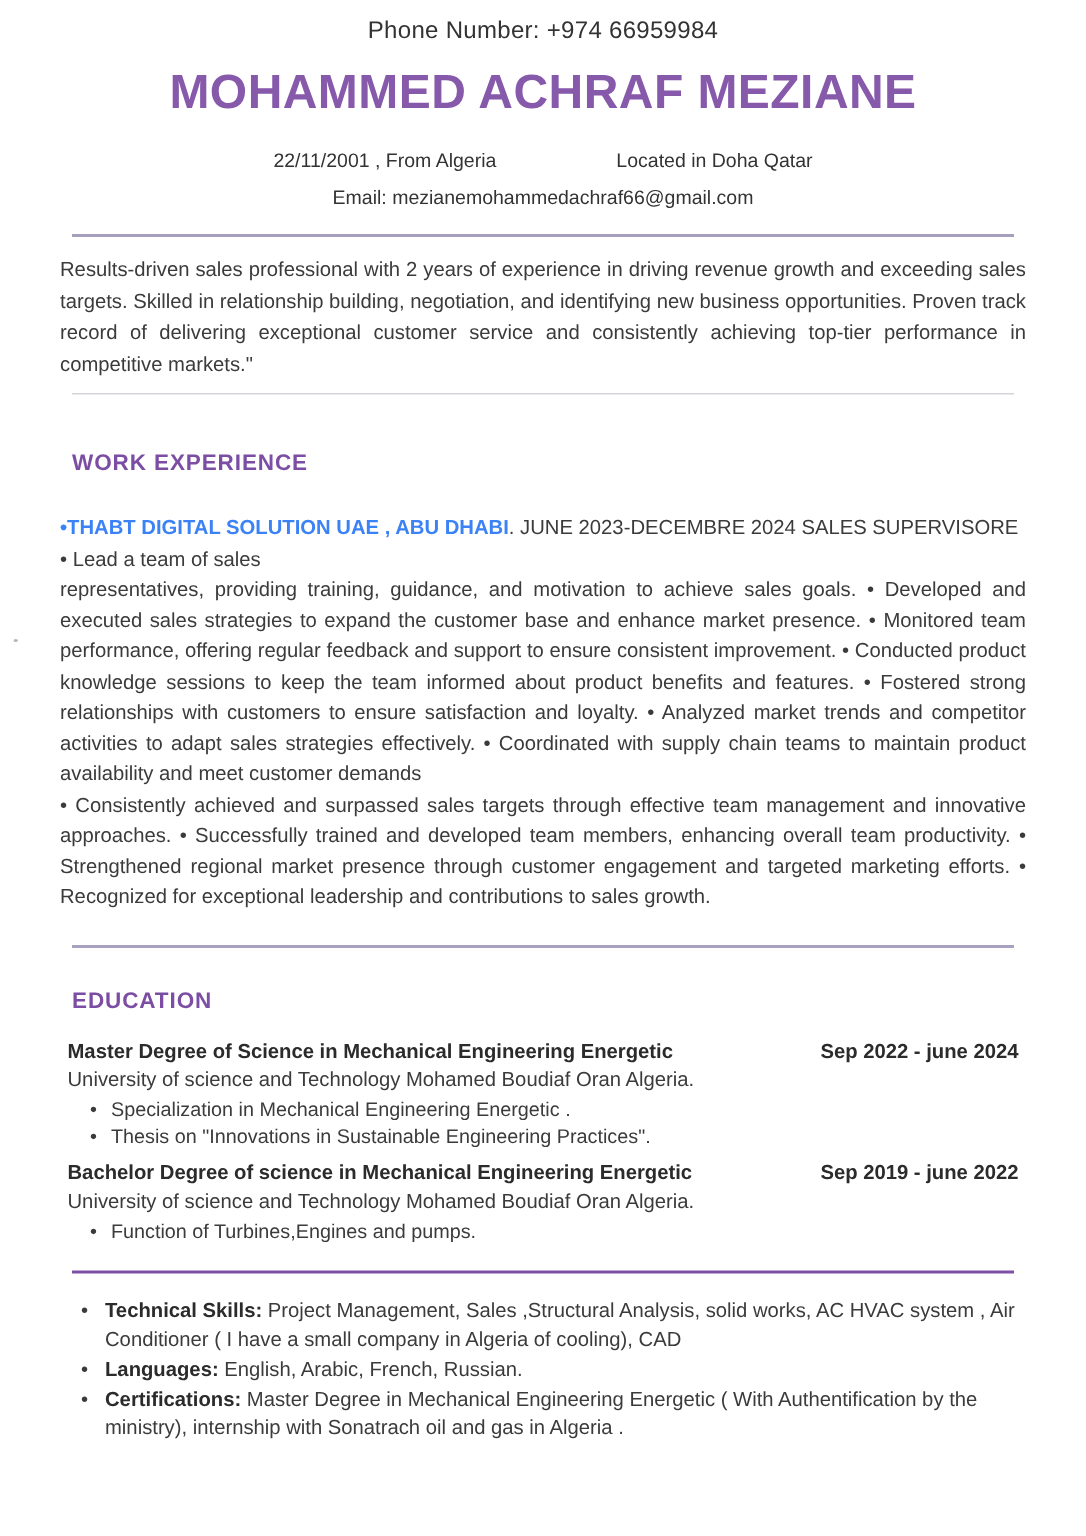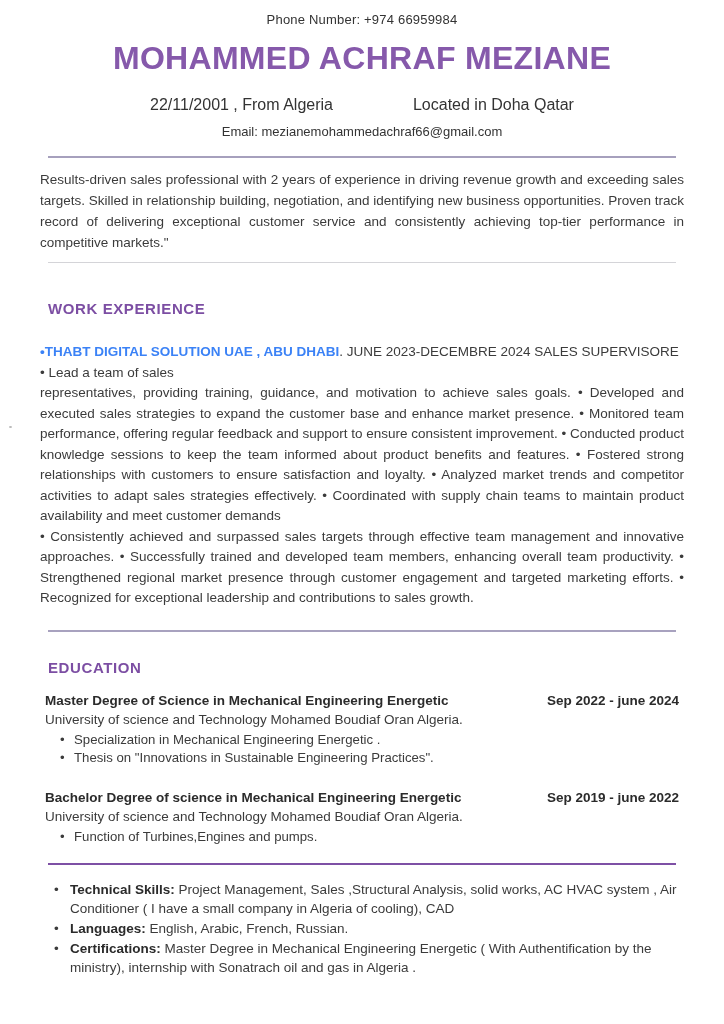--- a/index.html
+++ b/index.html
@@ -8,38 +8,38 @@
     font-family: "Liberation Sans", "DejaVu Sans", sans-serif;
     color: #3b3b3b;
     position: relative;
     overflow: hidden;
   }
   .page { padding: 12px 40px 0 40px; }
 
   
   .phone {
     text-align: center;
-    font-size: 13px;
+    font-size: 16px;
     color: #333;
     letter-spacing: .2px;
   }
   .name {
     text-align: center;
     margin-top: 13px;
     font-size: 32px;
     font-weight: bold;
     color: #8659ab;
     letter-spacing: .3px;
   }
   .info-row {
     display: flex;
     justify-content: center;
     gap: 80px;
     margin-top: 19px;
-    font-size: 16px;
+    font-size: 13px;
     color: #333;
   }
   .email {
     text-align: center;
     margin-top: 10px;
     font-size: 13px;
     color: #333;
   }
 
   
@@ -72,21 +72,21 @@
   .summary-text { margin-top: 11px; }
 
   .work-body { margin-top: 25px; font-size: 13.5px; line-height: 20.5px; }
   .work-body .company-line { text-align: justify; }
   .work-body .company-line b { color: #3b82f6; }
   .work-body .just { text-align: justify; }
 
   
   .edu-entry { margin: 0 5px; }
   .edu-entry.first { margin-top: 17px; }
-  .edu-entry.second { margin-top: 22px; }
+  .edu-entry.second { margin-top: 6px; }
   .edu-head {
     display: flex;
     justify-content: space-between;
     align-items: baseline;
   }
   .edu-degree { font-size: 13.5px; font-weight: bold; color: #2b2b2b; }
   .edu-date   { font-size: 13.5px; font-weight: bold; color: #2b2b2b; white-space: nowrap; }
   .edu-school { font-size: 13.5px; margin-top: 4px; color: #3b3b3b; }
   .edu-bullets { margin-top: 4px; }
   .edu-bullet { display: flex; font-size: 13.2px; line-height: 18.5px; color: #3b3b3b; }

